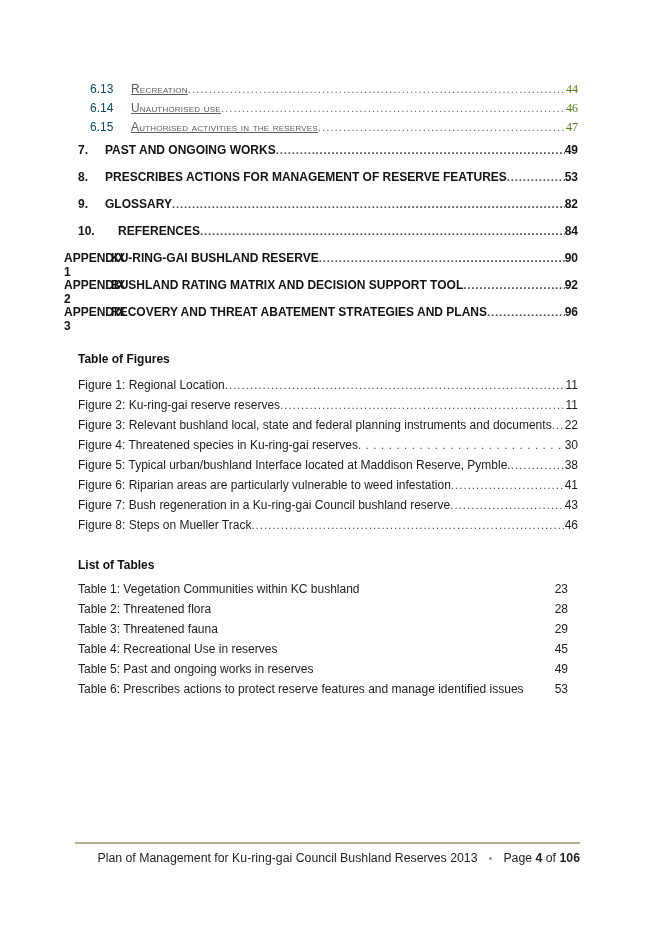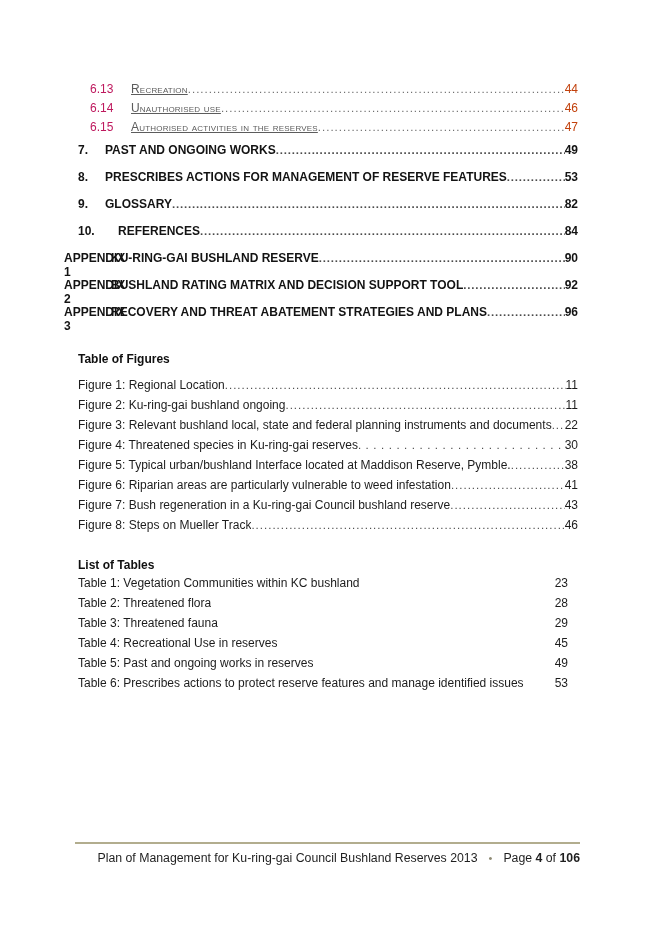--- a/index.html
+++ b/index.html
@@ -19,45 +19,45 @@
   .lbl { flex:0 1 auto; white-space:nowrap; overflow:hidden; }
   .leader { flex:1 1 6px; min-width:6px; overflow:hidden; white-space:nowrap; color:#4a4a4a; }
   .leader::after {
     content:"......................................................................................................................................................................................................................................";
     letter-spacing:1px; font-size:11.5px; font-weight:normal;
   }
   .pg { flex:0 0 auto; }
 
   
   .sub-row { height:19px; font-size:12px; }
-  .sub-row .num { width:41px; margin-left:12px; color:#be185d; }
+  .sub-row .num { width:41px; margin-left:12px; color:#0c4a6e; }
   .sub-row .lbl { font-variant:small-caps; color:#5c5c5c; letter-spacing:0.2px;text-decoration:underline; }
   .sub-row .leader { color:#6b6b6b; }
-  .sub-row .pg { color:#c2410c; }
+  .sub-row .pg { color:#4d7c0f;font-family:Liberation Serif, serif; }
 
   
   .main-block { margin-top:4px; }
   .main-row { height:27px; font-weight:bold; font-size:12px; color:#131313; }
   .main-row .num { width:27px; }
   .main-row.wide-num .num { width:40px; }
   .main-row .leader::after { font-weight:bold; letter-spacing:0.8px; }
 
   
   .appendix-row { margin-left:-14px; }
   .appendix-row .num { width:47px; }
 
   .section-heading { font-size:12px; font-weight:bold; color:#101010; margin-top:16px; line-height:22px; }
 
   .figures-list { margin-top:8px; }
   .fig-row { height:20px; font-size:12px; color:#1c1c1c; }
   .fig-row .leader::after { letter-spacing:1px; }
   .fig-row.spaced .leader::after { letter-spacing:4.5px; }
   .fig-row.spaced .pg { }
 
-  .tables-list { padding-right:10px; }
+  .tables-list { margin-top:6px; padding-right:10px; }
   .tbl-row { height:20px; font-size:12px; color:#1c1c1c; }
   .tbl-row .spacer { flex:1 1 auto; }
 
   
   .footer { position:absolute; left:75px; width:505px; top:842px; }
   .footer-rule { height:2px; background:#b2ad8e; }
   .footer-line { text-align:right; font-size:12.3px; color:#1f1f1f; margin-top:7px; }
   .footer-bullet { color:#8f8b74; margin:0 11px; font-size:11px; }
   .footer-line .strong { font-weight:bold; }
 </style>
@@ -132,21 +132,21 @@
   </div>
 
   <div class="section-heading">Table of Figures</div>
   <div class="figures-list">
     <div class="row fig-row">
       <span class="lbl">Figure 1: Regional Location</span>
       <span class="leader"></span>
       <span class="pg">11</span>
     </div>
     <div class="row fig-row">
-      <span class="lbl">Figure 2: Ku-ring-gai bushland ongoing</span>
+      <span class="lbl">Figure 2: Ku-ring-gai reserve reserves</span>
       <span class="leader"></span>
       <span class="pg">11</span>
     </div>
     <div class="row fig-row">
       <span class="lbl">Figure 3: Relevant bushland local, state and federal planning instruments and documents</span>
       <span class="leader"></span>
       <span class="pg">22</span>
     </div>
     <div class="row fig-row spaced">
       <span class="lbl">Figure 4: Threatened species in Ku-ring-gai reserves</span>

